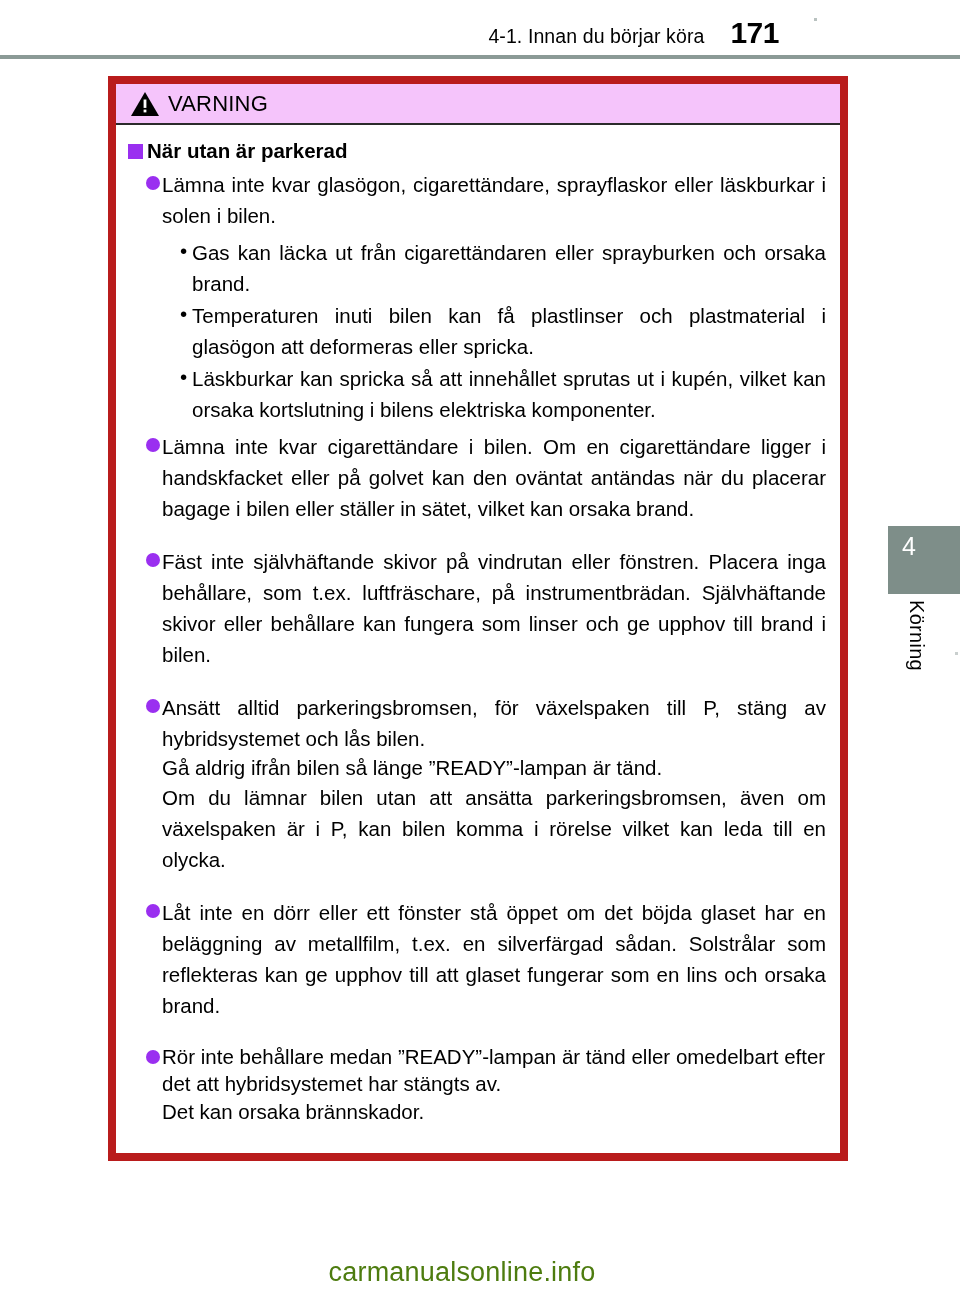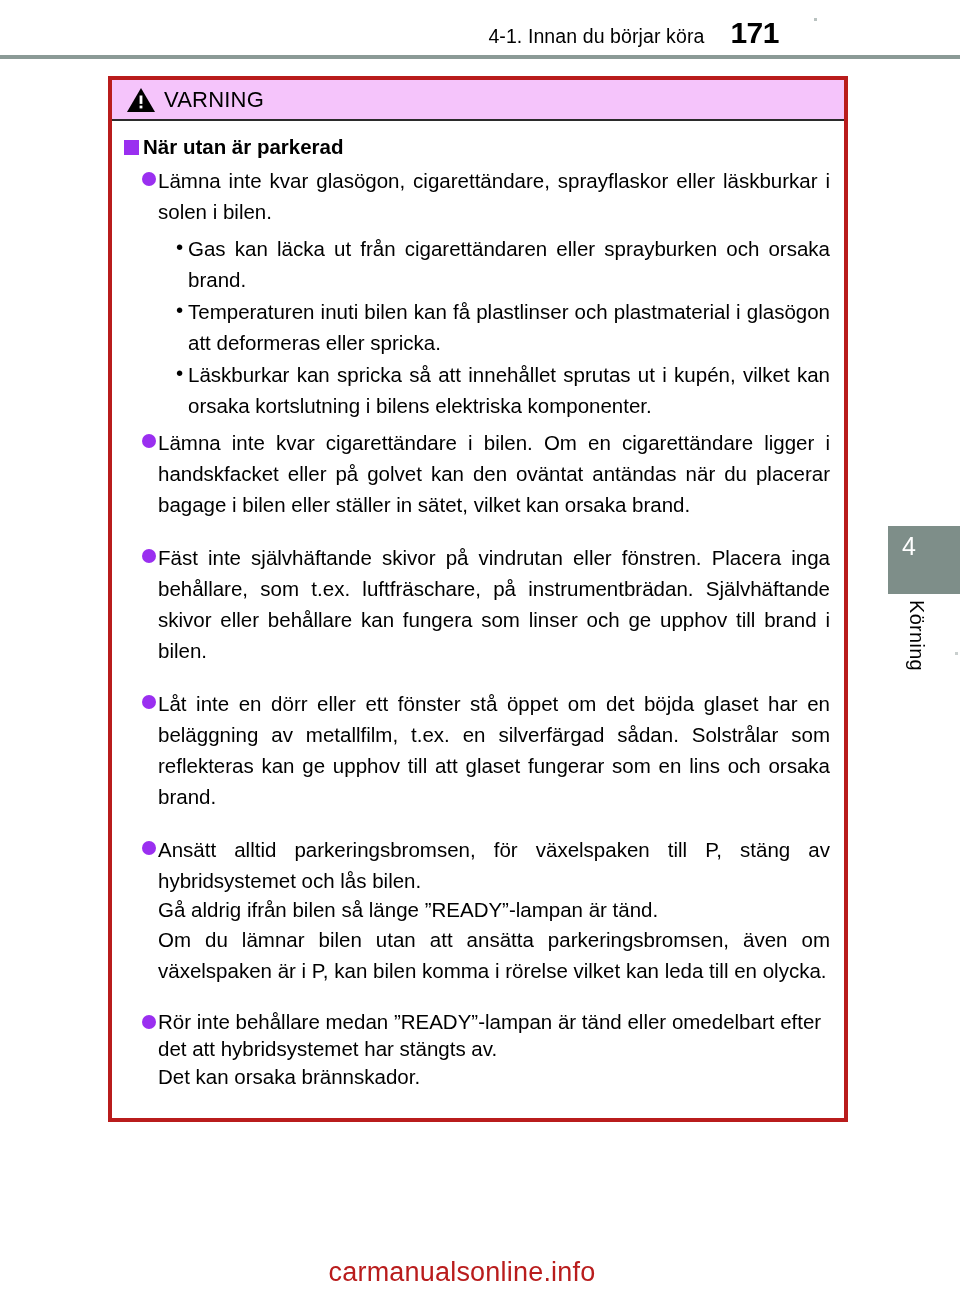--- a/index.html
+++ b/index.html
@@ -96,21 +96,21 @@
     height: 3px;
     background: #c9cfce;
   }
 
   
   #warning-box {
     position: absolute;
     left: 108px;
     top: 76px;
     width: 740px;
-    border: 4px solid #b91c1c;
+    border: 8px solid #b91c1c;
     background: #ffffff;
     box-sizing: border-box;
   }
   #warning-header {
     background: #f5c4fb;
     border-bottom: 2px solid #2b2b2b;
     height: 41px;
     display: flex;
     align-items: center;
     padding-left: 14px;
@@ -213,21 +213,21 @@
 
   
   #footer-watermark {
     position: absolute;
     left: 0;
     bottom: 14px;
     width: 960px;
     text-align: center;
     padding-right: 36px;
     box-sizing: border-box;
-    color: #b91c1c;
+    color: #4d7c0f;
     font-size: 27px;
     letter-spacing: 0.2px;
   }
 </style>
 </head>
 <body>
 
 <div id="page-header">
   <div id="header-inner">
     <span id="header-section">4-1. Innan du börjar köra</span>
@@ -298,36 +298,36 @@
     <div class="bullet-item gap-before">
       <span class="round-bullet"></span>
       <div class="bullet-body">
         <p class="para">Fäst inte självhäftande skivor på vindrutan eller fönstren. Placera inga behållare, som t.ex. luftfräschare, på instrumentbrädan. Självhäftande skivor eller behållare kan fungera som linser och ge upphov till brand i bilen.</p>
       </div>
     </div>
 
     <div class="bullet-item gap-before">
       <span class="round-bullet"></span>
       <div class="bullet-body">
-        <p class="para">Låt inte en dörr eller ett fönster stå öppet om det böjda glaset har en beläggning av metallfilm, t.ex. en silverfärgad sådan. Solstrålar som reflekteras kan ge upphov till att glaset fungerar som en lins och orsaka brand.</p>
-      </div>
-    </div>
-
-    <div class="bullet-item gap-before">
-      <span class="round-bullet"></span>
-      <div class="bullet-body">
         <p class="para">Ansätt alltid parkeringsbromsen, för växelspaken till P, stäng av hybridsystemet och lås bilen.</p>
         <p class="para-plain">Gå aldrig ifrån bilen så länge ”READY”-lampan är tänd.</p>
         <p class="para">Om du lämnar bilen utan att ansätta parkeringsbromsen, även om växelspaken är i P, kan bilen komma i rörelse vilket kan leda till en olycka.</p>
       </div>
     </div>
 
     <div class="bullet-item gap-before">
       <span class="round-bullet"></span>
       <div class="bullet-body">
+        <p class="para">Låt inte en dörr eller ett fönster stå öppet om det böjda glaset har en beläggning av metallfilm, t.ex. en silverfärgad sådan. Solstrålar som reflekteras kan ge upphov till att glaset fungerar som en lins och orsaka brand.</p>
+      </div>
+    </div>
+
+    <div class="bullet-item gap-before">
+      <span class="round-bullet"></span>
+      <div class="bullet-body">
         <p class="para-plain">Rör inte behållare medan ”READY”-lampan är tänd eller omedelbart efter det att hybridsystemet har stängts av.</p>
         <p class="para-plain">Det kan orsaka brännskador.</p>
       </div>
     </div>
 
   </div>
 </div>
 
 <div id="footer-watermark">carmanualsonline.info</div>
 

